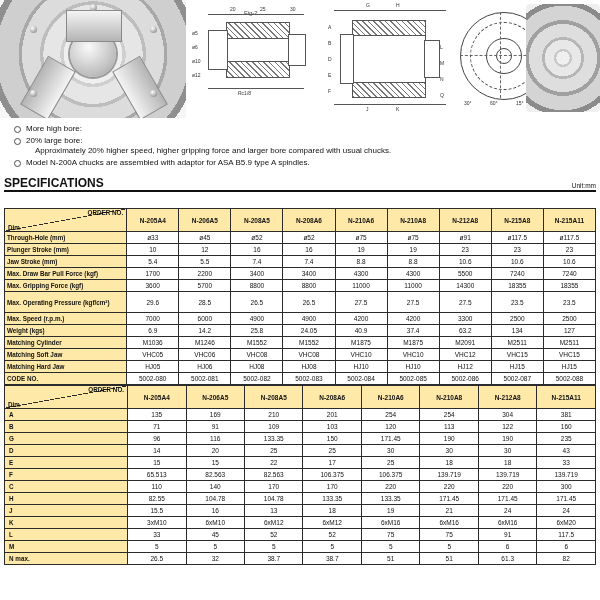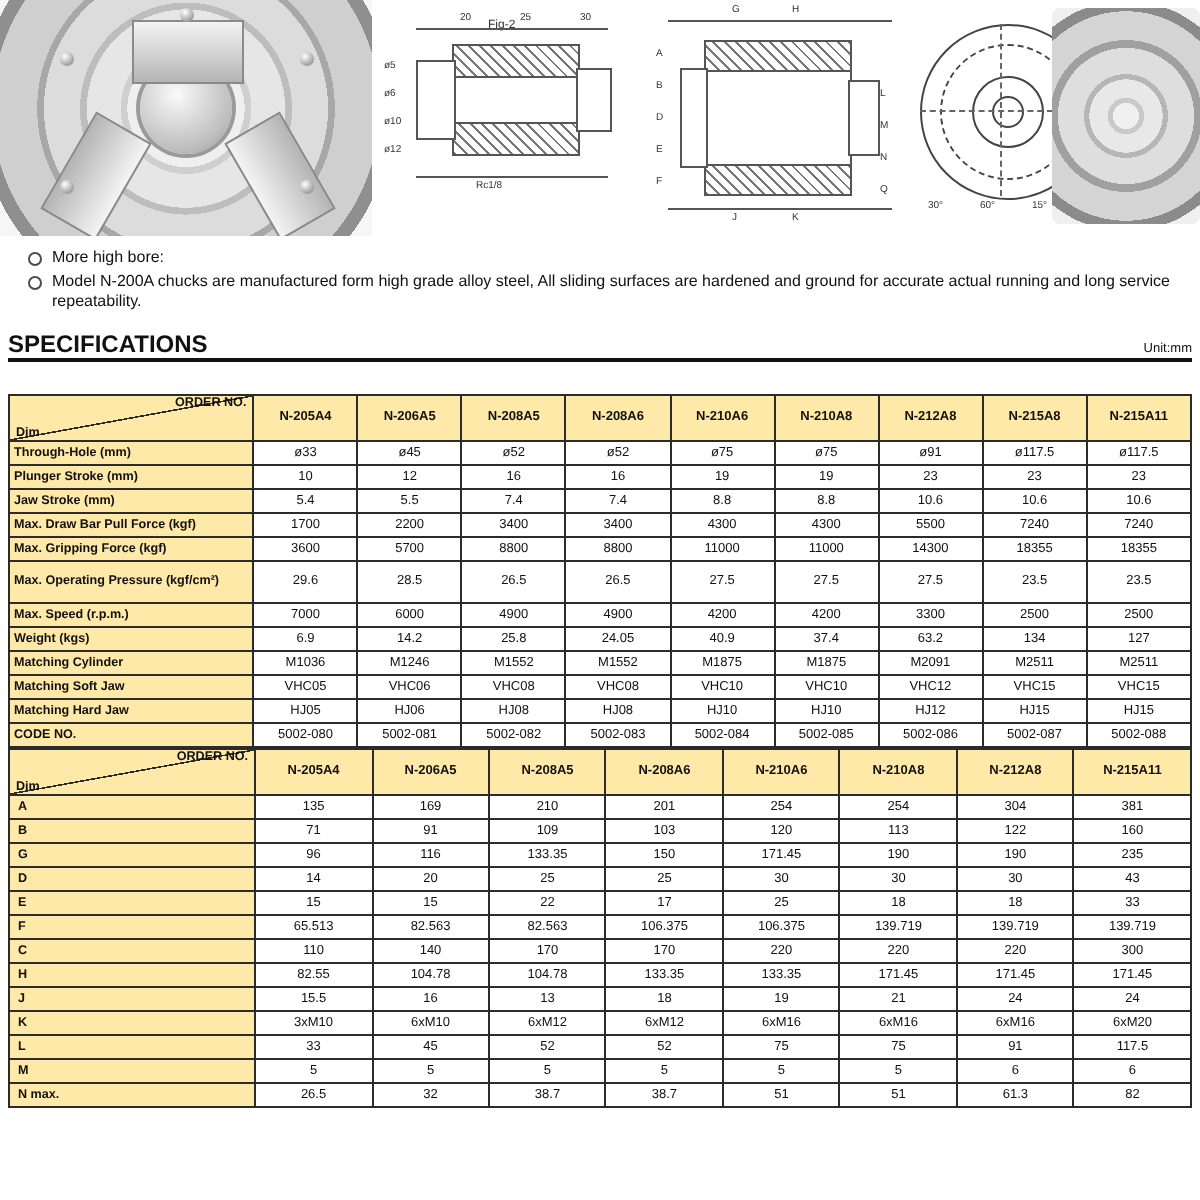--- a/index.html
+++ b/index.html
@@ -207,21 +207,26 @@
     </div>
   </div>
 
   <div class="notes">
     <div class="note">
       <span class="bullet"></span>
       <span>More high bore:</span>
     </div>
     <div class="note">
       <span class="bullet"></span>
-      <span>Model N-200A chucks are manufactured form high grade alloy steel, All sliding surfaces are hardened and ground for accurate actual running and long service repeatability.</span>
+      <span>20% large bore:</span>
+      <span class="sub">Approximately 20% higher speed,  higher gripping force and larger bore compared with usual chucks.</span>
+    </div>
+    <div class="note">
+      <span class="bullet"></span>
+      <span>Model N-200A chucks are assembled with adaptor for ASA B5.9 type A spindles.</span>
     </div>
   </div>
 
   <div class="sec-head">
     <div class="sec-title">SPECIFICATIONS</div>
     <div class="sec-unit">Unit:mm</div>
   </div>
 
   <table class="spec-table">
     <colgroup>

